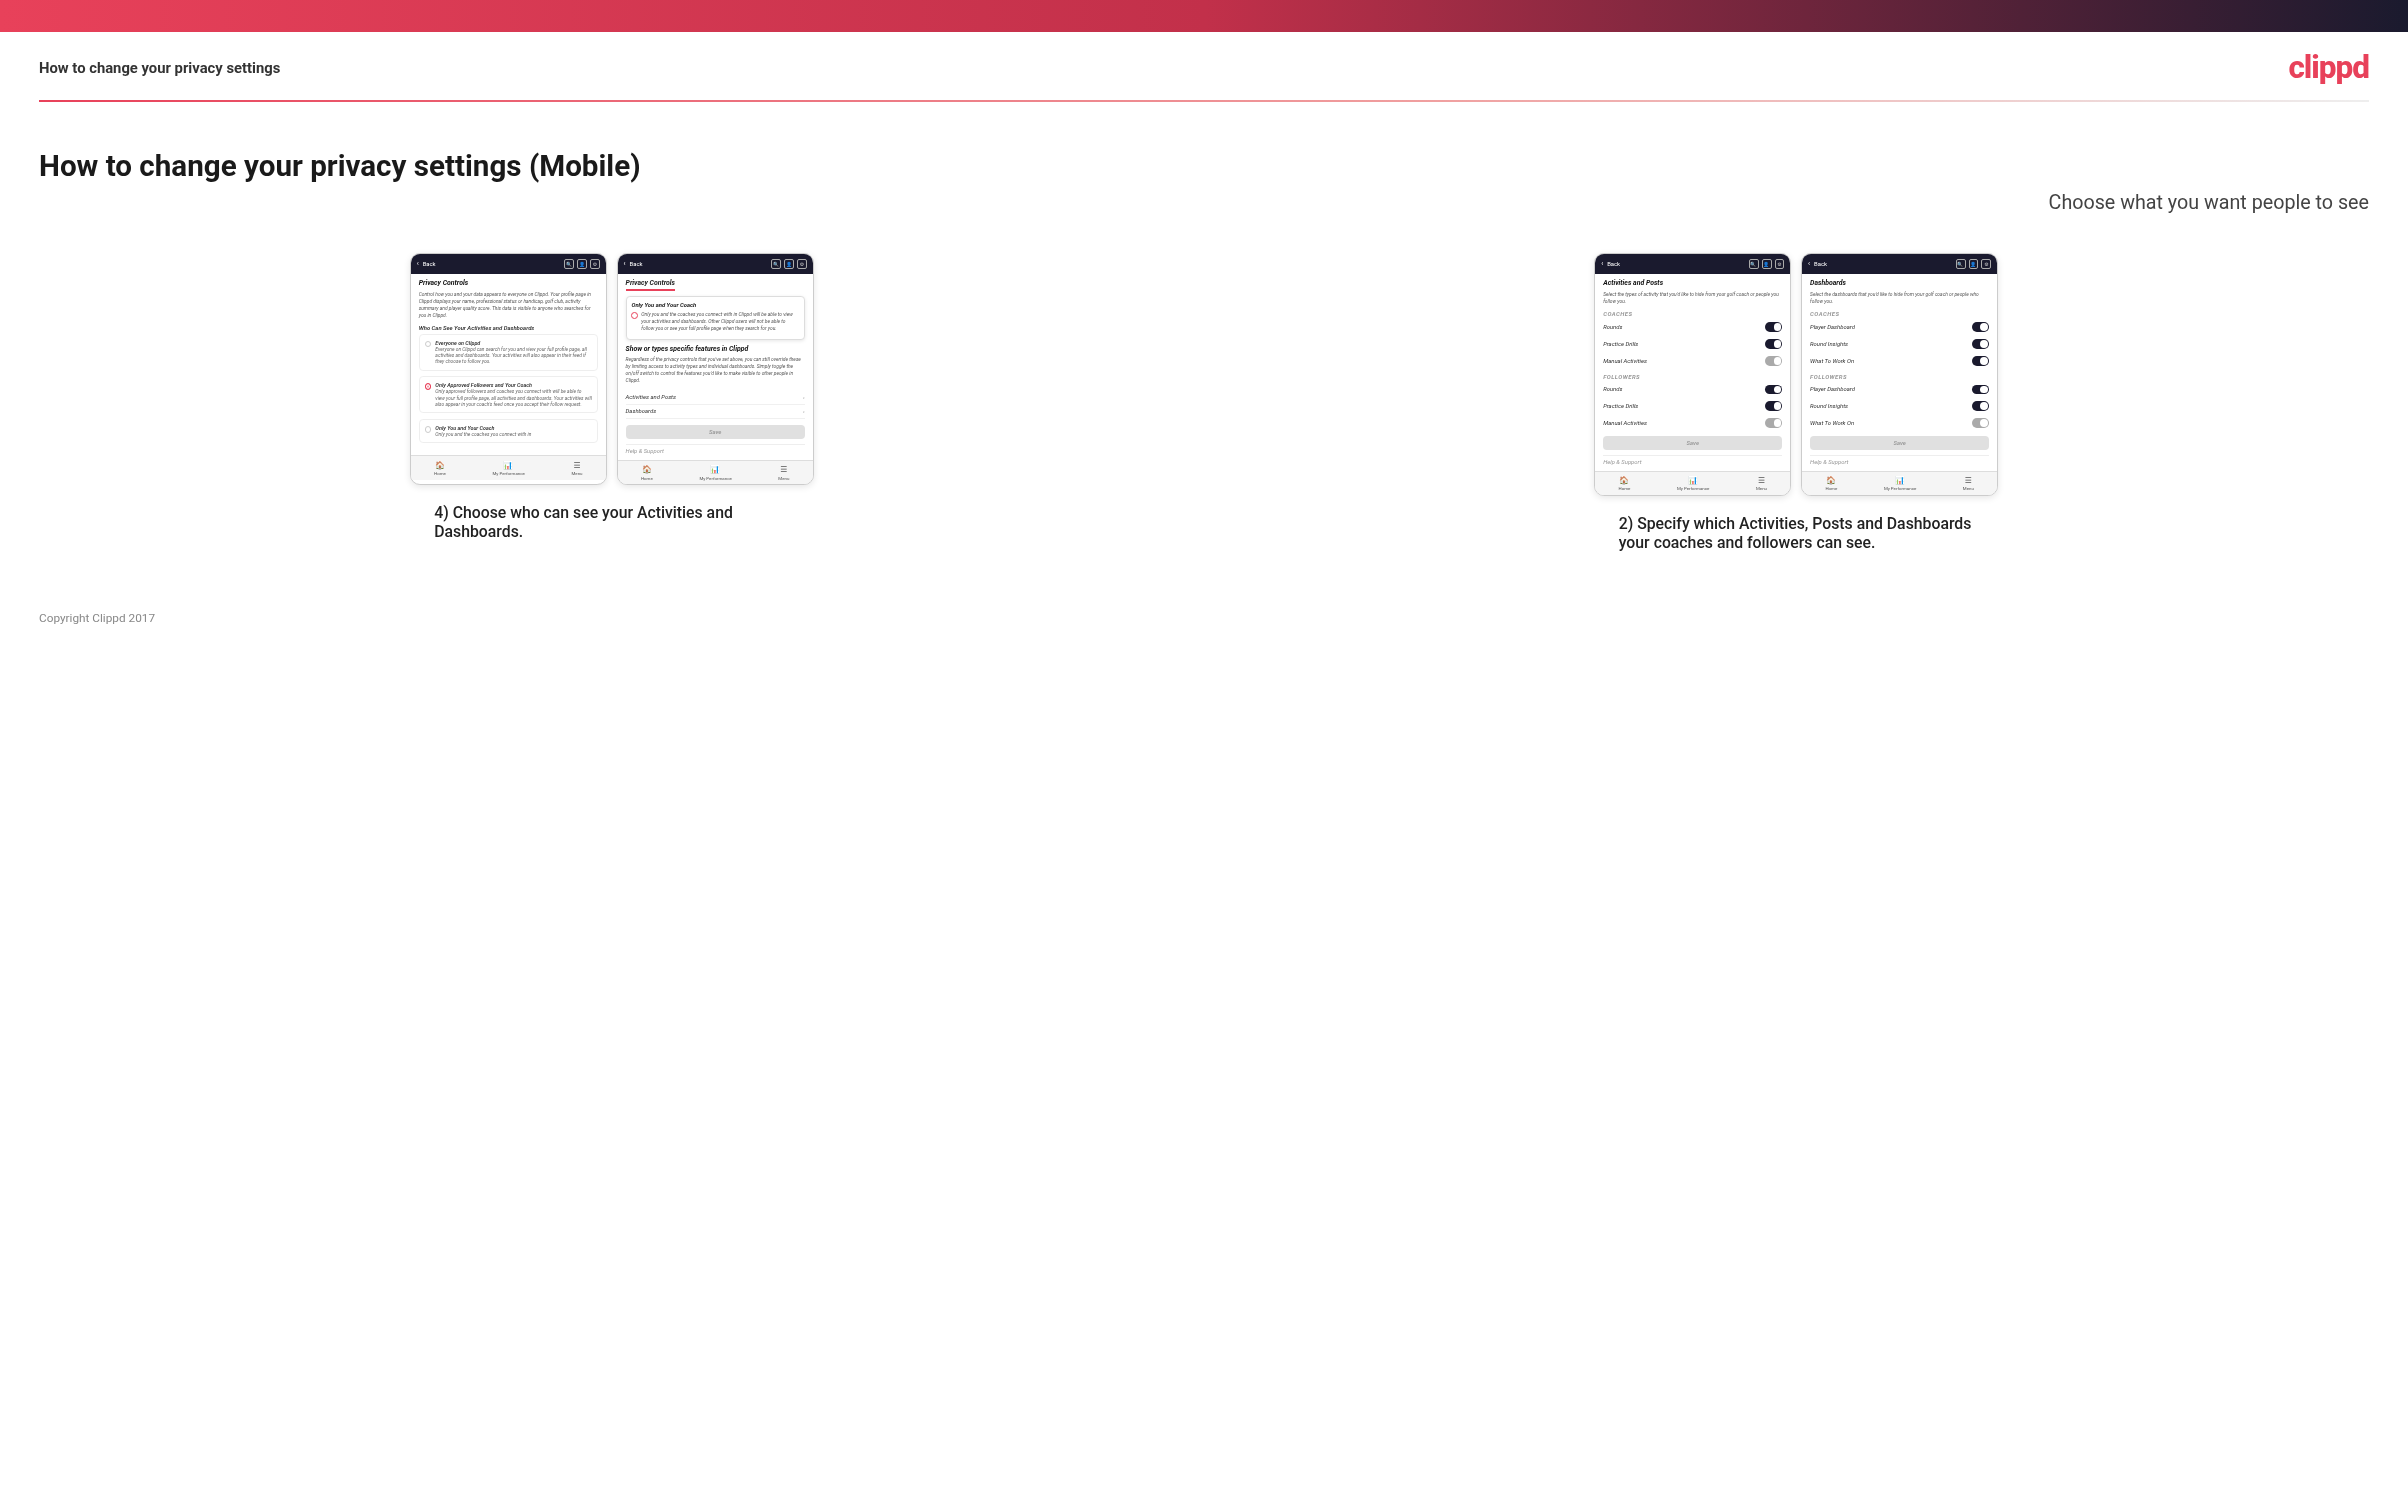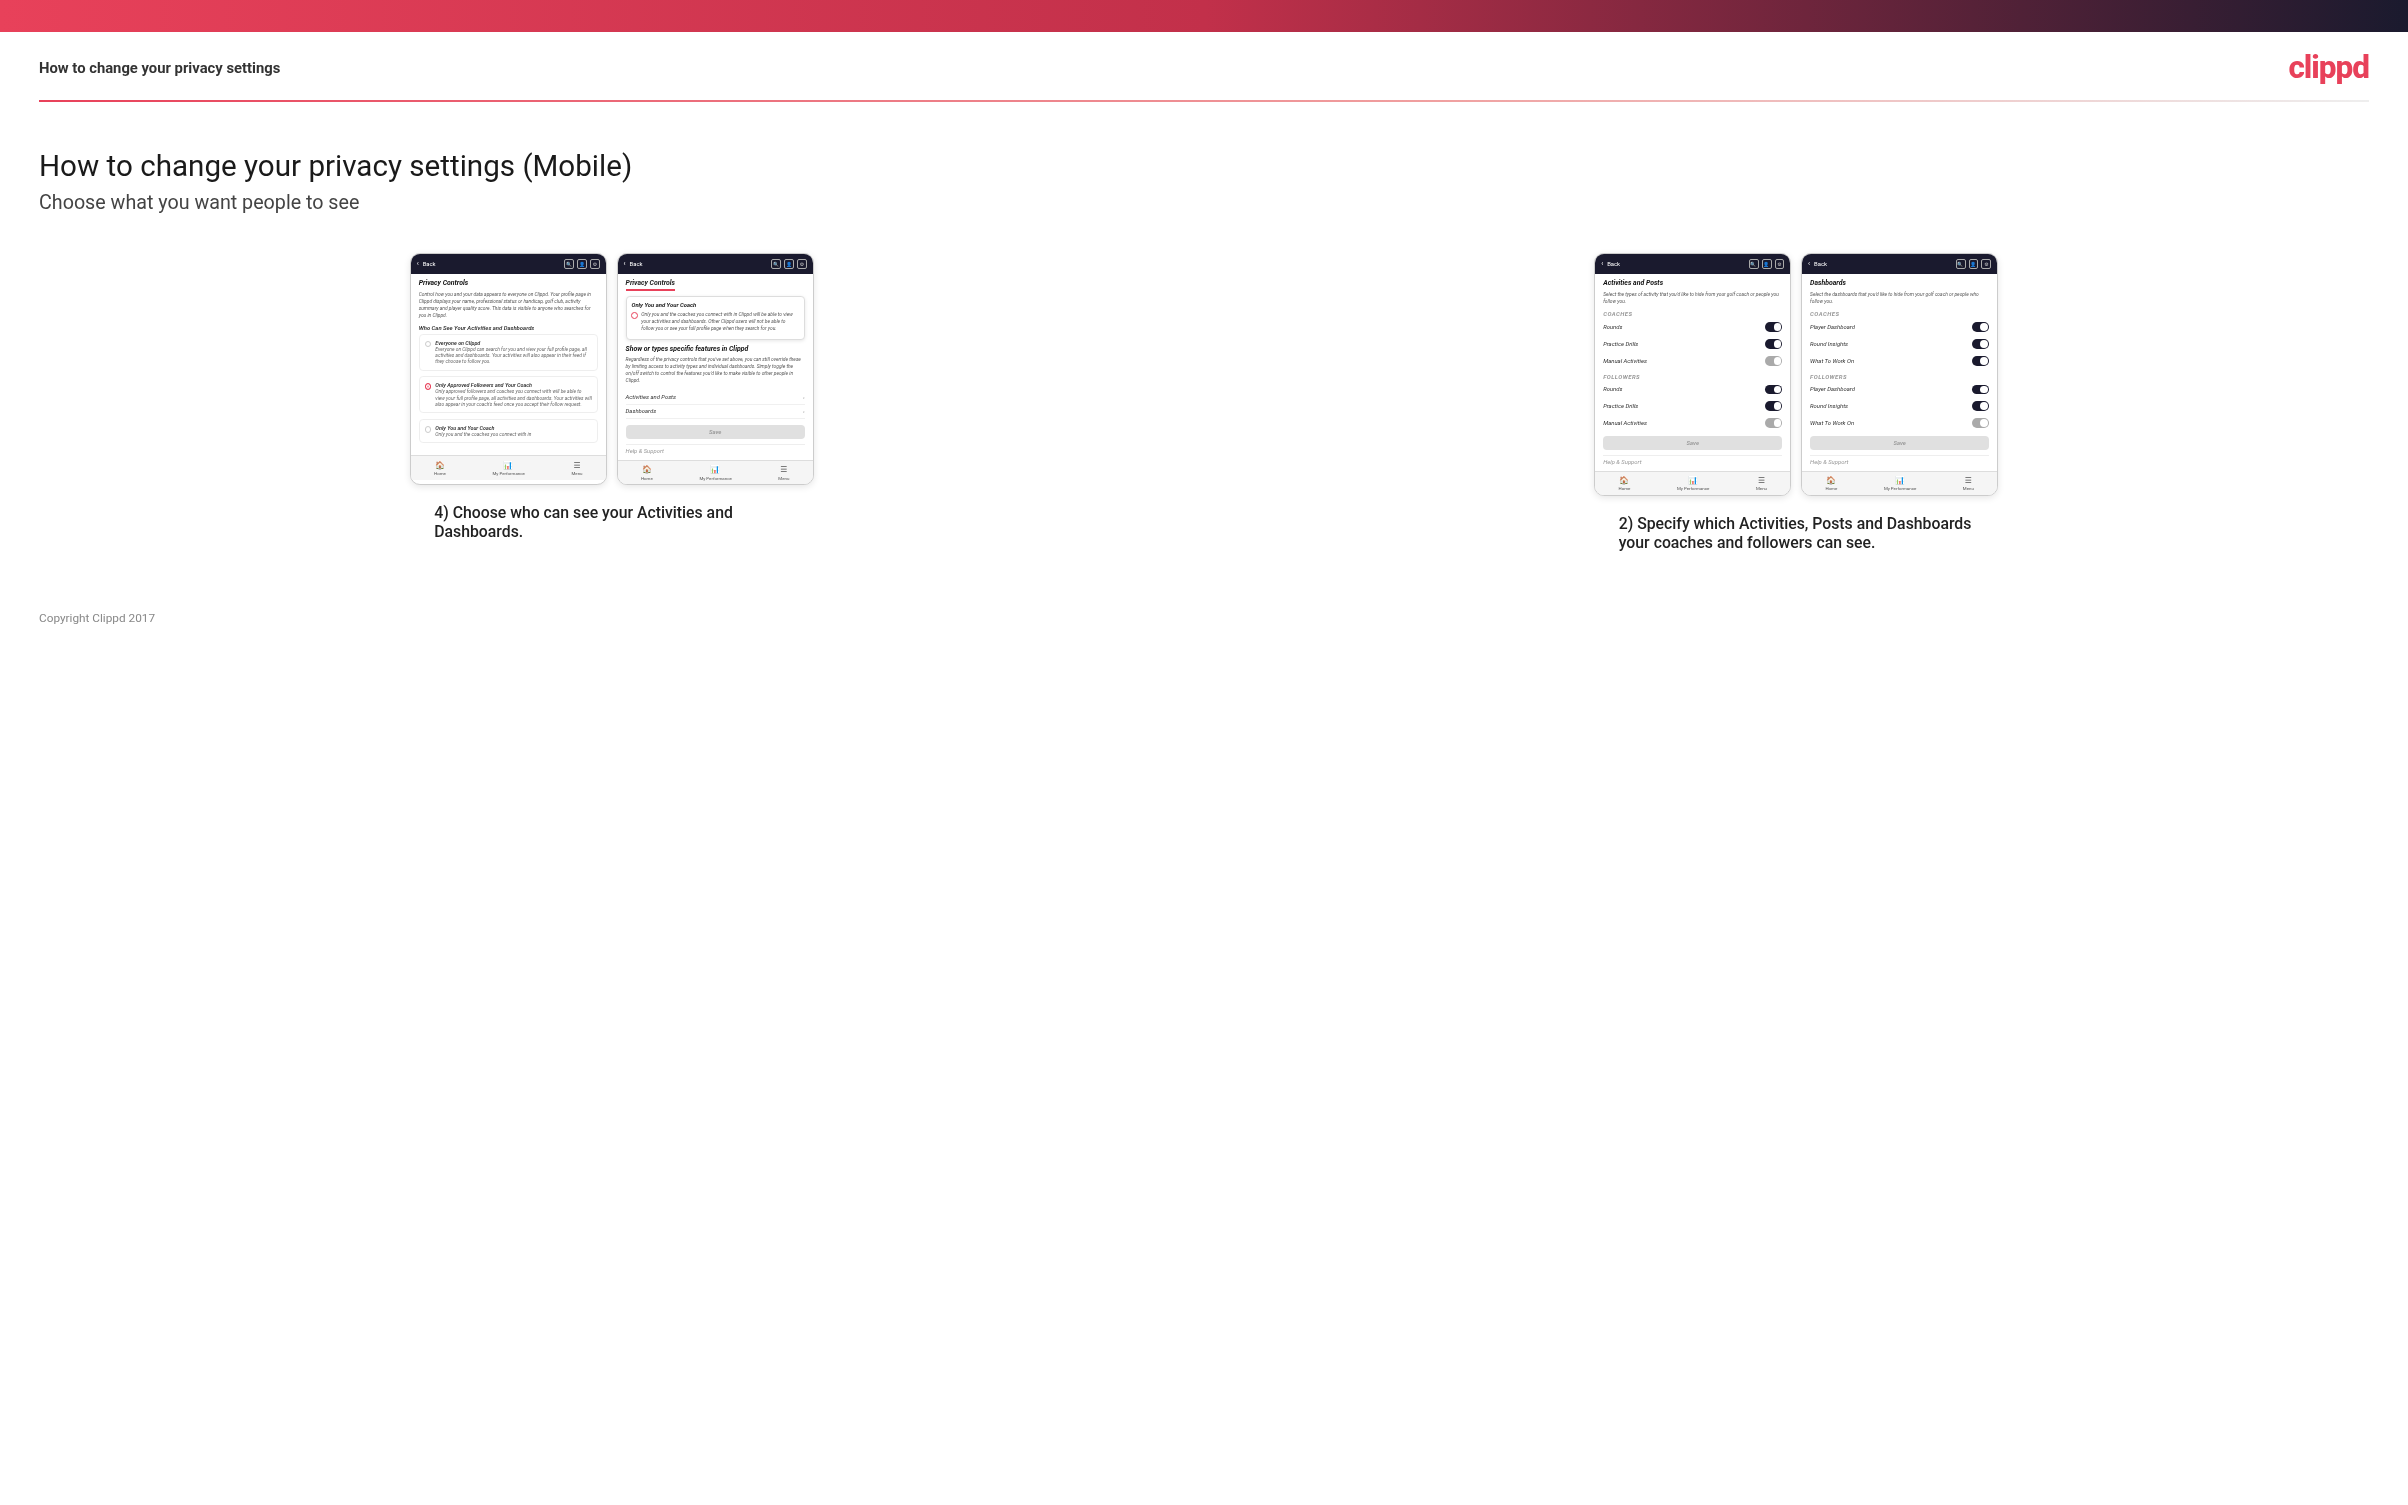--- a/index.html
+++ b/index.html
@@ -36,30 +36,31 @@
       background: linear-gradient(90deg, #e8415a 0%, #f0a0a0 60%, #eee 100%);
       margin: 0 39px;
     }
 
     .main-content {
       padding: 47px 39px 39px 39px;
     }
 
     .page-heading {
       font-size: 29.6px;
-      font-weight: 400;
+      font-weight: 700;
       color: #1a1a1a;
       margin-bottom: 7.9px;
     }
 
     .page-subheading {
       font-size: 19.7px;
       color: #444;
       margin-bottom: 39px;
       font-weight: 400;
+      text-align: right;
     }
 
     
     .mobile-screen {
       border-radius: 9.9px;
       overflow: hidden;
       border: 1.5px solid #ccc;
       background: #fff;
       width: 100%;
       max-width: 197px;

